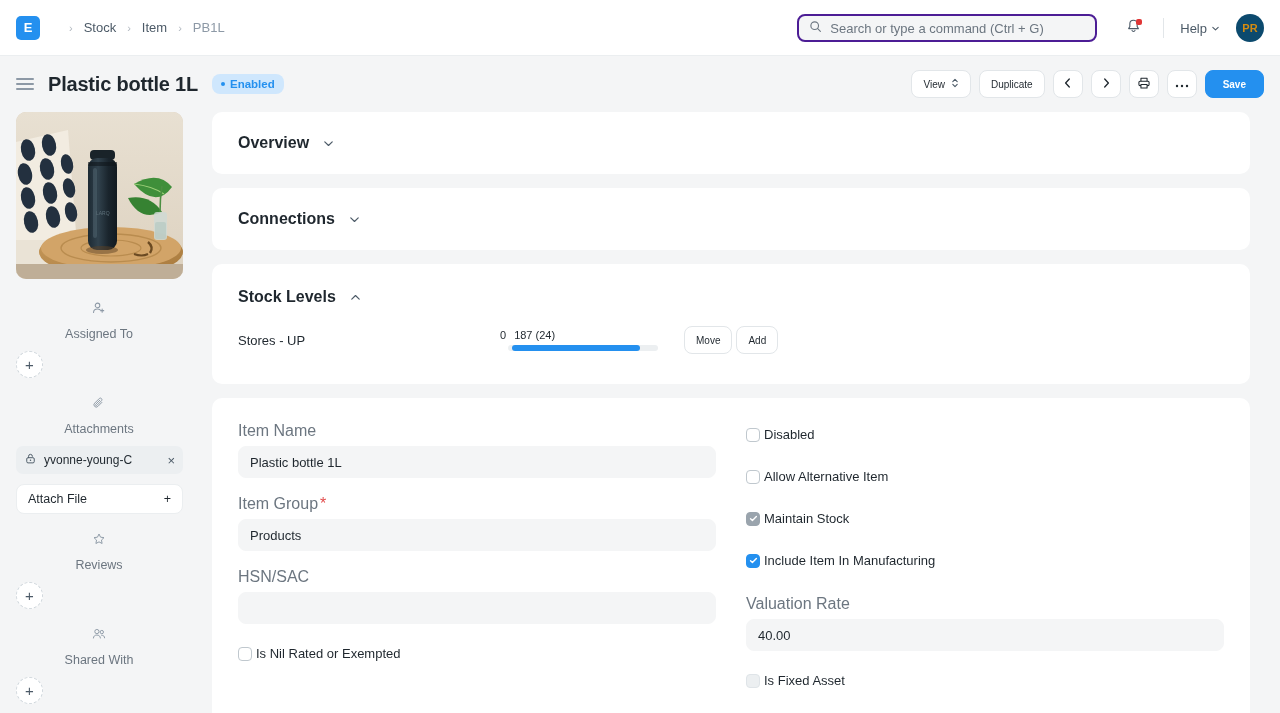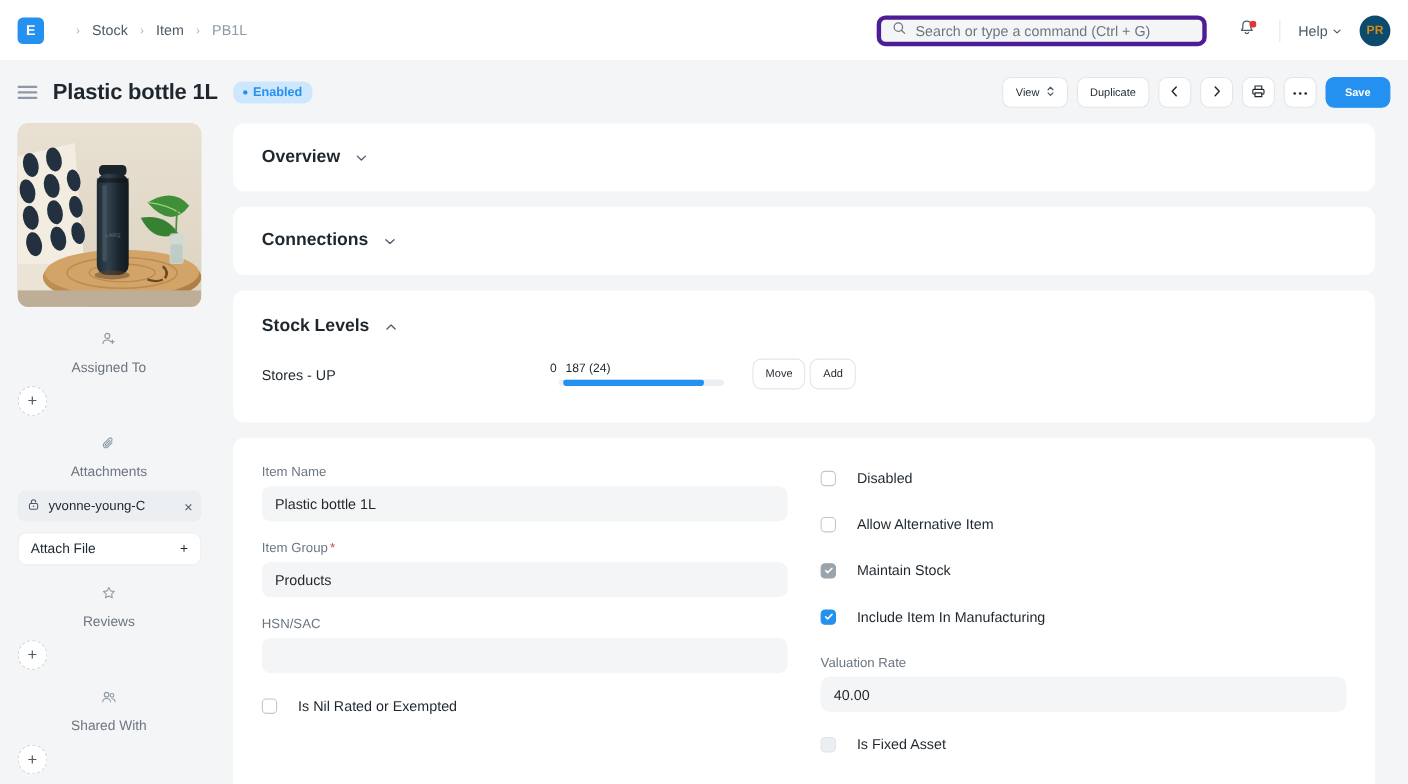--- a/index.html
+++ b/index.html
@@ -36,21 +36,21 @@
   .crumb-sep {
     font-size: 11px; color: #b0b7bf; margin: 0 9px;
     display: inline-block;
   }
   .nav-right {
     position: absolute; right: 16px; top: 0; height: 56px;
     display: flex; align-items: center; gap: 0;
   }
   .search-box {
     width: 300px; height: 28px;
-    background: #f4f5f6; border: 4px solid #4c1d95;
+    background: #f4f5f6; border: 2px solid #4c1d95;
     border-radius: 8px;
     display: flex; align-items: center;
     padding: 0 10px; gap: 8px;
     margin-right: 22px;
   }
   .search-box input {
     border: none; outline: none; background: transparent;
     font-size: 13px; color: #1f272e; width: 100%;
     font-family: "Liberation Sans", sans-serif;
   }
@@ -215,32 +215,32 @@
     position: absolute; left: 4px; top: 0; height: 6px;
     border-radius: 4px; background: #2490ef;
   }
   .stock-actions { display: flex; gap: 4px; margin-left: 16px; }
 
   
   .form-card { padding: 24px 26px 26px 26px; display: flex; gap: 30px; }
   .col { width: 478px; }
   .field { margin-bottom: 17px; }
   .flabel {
-    font-size: 12px; color: #6c7680; margin-bottom: 6px; display: block;
+    font-size: 16px; color: #6c7680; margin-bottom: 6px; display: block;
   }
   .req { color: #e24c4c; margin-left: 2px; }
   .finput {
     width: 100%; height: 32px; border-radius: 8px;
     background: #f4f5f6; border: 1px solid #f4f5f6;
     padding: 0 11px; font-size: 13px; color: #1f272e;
     font-family: "Liberation Sans", sans-serif;
     outline: none;
   }
   .check-row {
-    display: flex; align-items: center; gap: 19px;
+    display: flex; align-items: center; gap: 4px;
     margin-bottom: 27px; font-size: 13px; color: #1f272e;
   }
   .cbox {
     width: 14px; height: 14px; border-radius: 4px;
     border: 1px solid #c0c8ce; background: #fff;
     flex: 0 0 auto; cursor: pointer;
     display: flex; align-items: center; justify-content: center;
   }
   .cbox.checked { background: #2490ef; border-color: #2490ef; }
   .cbox.checked-disabled { background: #9aa4ad; border-color: #9aa4ad; }

